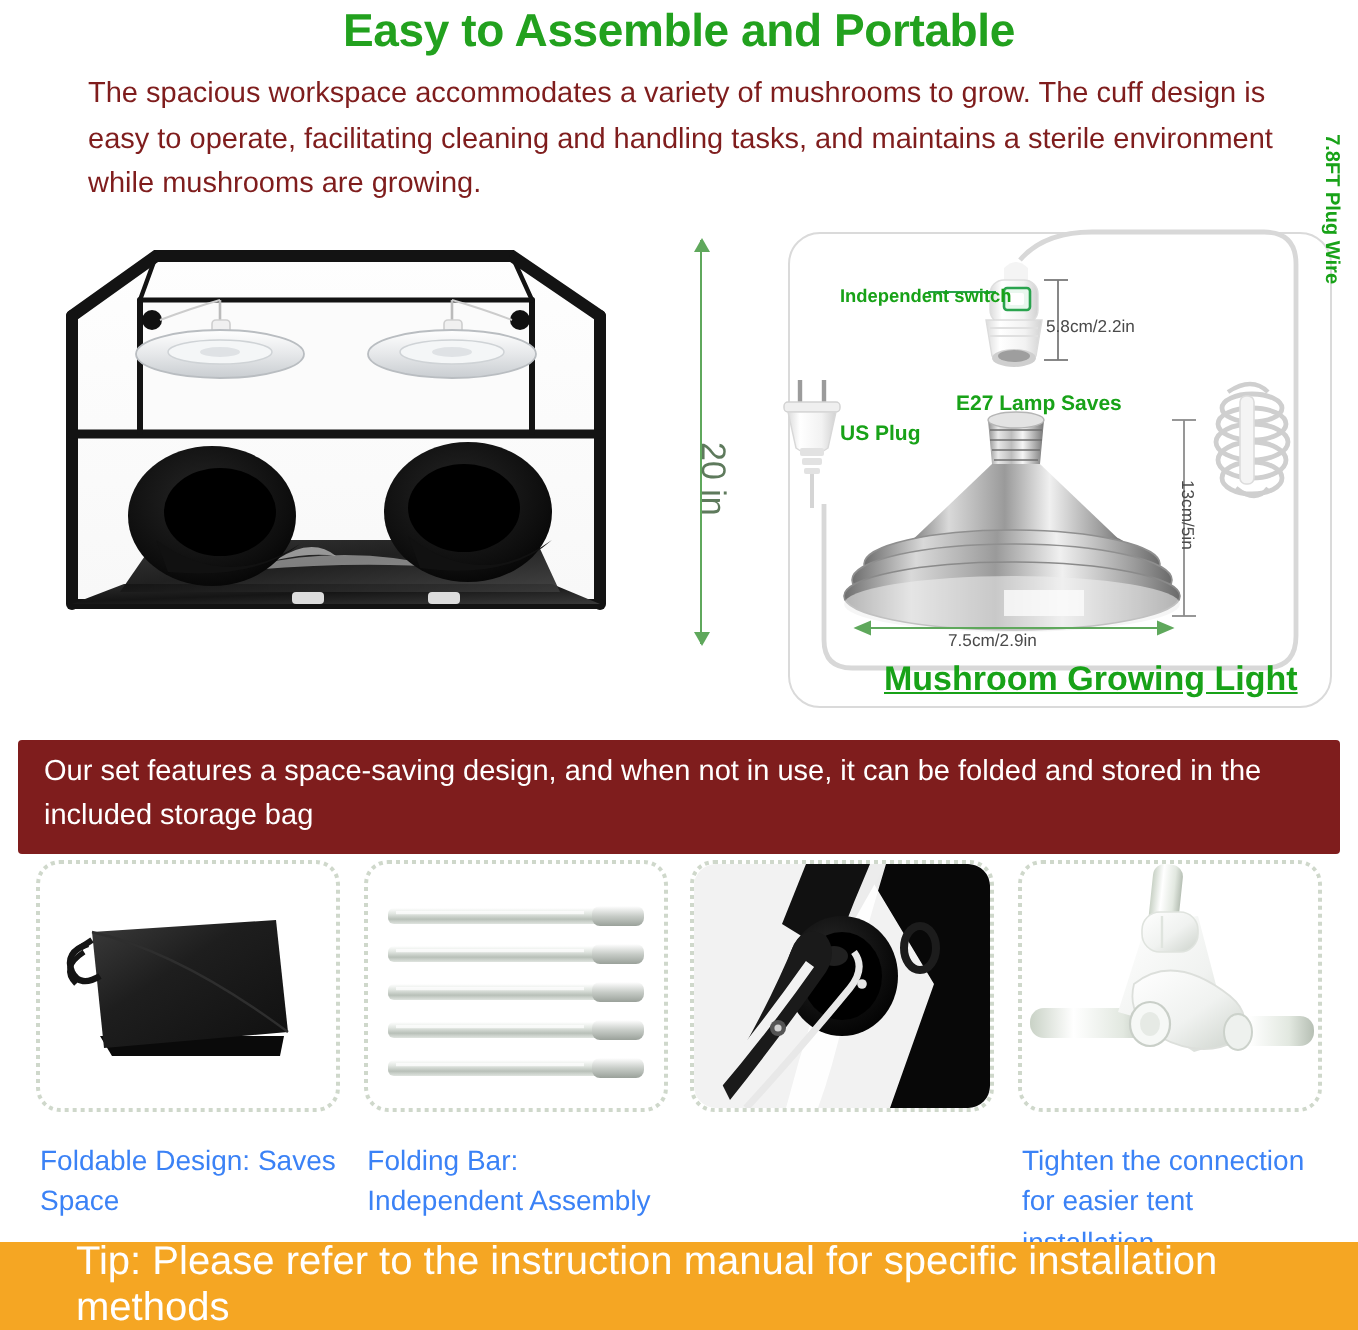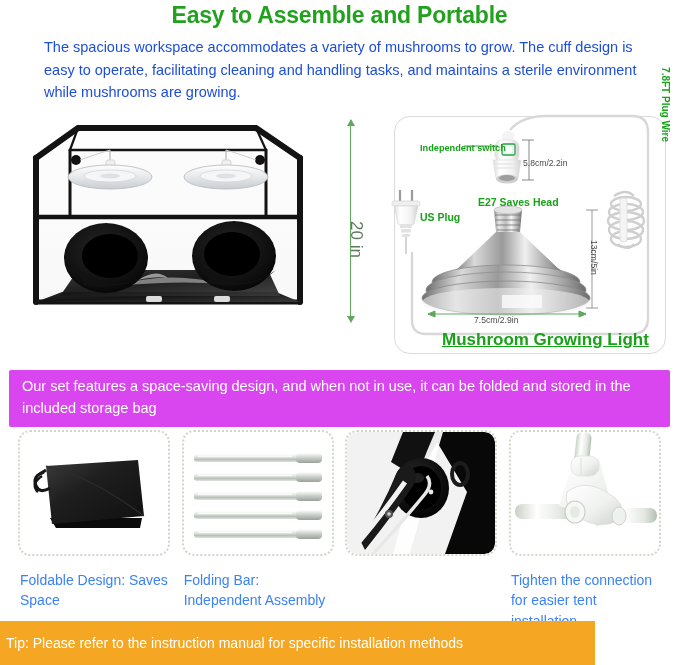--- a/index.html
+++ b/index.html
@@ -17,21 +17,21 @@
   .page-title {
     text-align: center;
     color: #22a11e;
     font-size: 23px;
     font-weight: bold;
     letter-spacing: -0.2px;
     padding-top: 3px;
     line-height: 1.1;
   }
   .intro-paragraph {
-    color: #1d4ed8;
+    color: #7f1d1d;
     font-size: 14.5px;
     line-height: 1.55;
     padding: 8px 18px 0 44px;
   }
 
   
   .diagram-row {
     position: relative;
     height: 250px;
     margin-top: 8px;
@@ -152,21 +152,21 @@
   }
   .dim-58  { left: 141px; top: 47px; }
   .dim-13  { left: 216px; top: 128px; transform: rotate(90deg); transform-origin: left top; }
   .dim-75  { left: 92px;  top: 204px; }
 
   
   .green-banner {
     position: absolute;
     left: 9px; top: 370px;
     width: 661px;
-    background: #d946ef;
+    background: #7f1d1d;
     color: #ffffff;
     font-size: 14.5px;
     line-height: 1.5;
     padding: 6px 12px 7px 13px;
     border-radius: 2px;
   }
 
   
   .cards-row {
     position: absolute;
@@ -192,27 +192,27 @@
     color: #3b82f6;
     font-size: 14px;
     line-height: 1.45;
     padding-left: 2px;
   }
 
   
   .tip-bar {
     position: absolute;
     left: 0; bottom: 0;
-    width: 595px; height: 44px;
+    width: 679px; height: 44px;
     background: #f5a623;
     color: #ffffff;
-    font-size: 14px;
+    font-size: 20px;
     display: flex;
     align-items: center;
-    padding-left: 6px;
+    padding-left: 38px;
   }
 </style>
 </head>
 <body>
 
 <div class="page-title">Easy to Assemble and Portable</div>
 <div class="intro-paragraph">The spacious workspace accommodates a variety of mushrooms to grow. The cuff design is easy to operate, facilitating cleaning and handling tasks, and maintains a sterile environment while mushrooms are growing.</div>
 
 <div class="diagram-row">
 
@@ -407,21 +407,21 @@
         <ellipse cx="244" cy="109" rx="18" ry="9" stroke-width="2.4"></ellipse>
         <ellipse cx="244" cy="118" rx="17" ry="9" stroke-width="2.4"></ellipse>
         <ellipse cx="244" cy="127" rx="15" ry="8" stroke-width="2.4"></ellipse>
         <path d="M232,84 Q244,76 252,84" stroke-width="2.2"></path>
         <path d="M236,132 Q246,140 252,132" stroke-width="2.2"></path>
       </g>
       <rect x="238" y="86" width="7" height="44" rx="3" fill="#f4f4f4" stroke="#dcdcdc" stroke-width="0.8"></rect>
     </svg>
 
     <div class="lbl lbl-indep">Independent switch</div>
-    <div class="lbl lbl-e27">E27 Saves Head</div>
+    <div class="lbl lbl-e27">E27 Lamp Saves</div>
     <div class="lbl lbl-usplug">US Plug</div>
     <div class="lbl lbl-mgl">Mushroom Growing Light</div>
     <div class="lbl lbl-wire">7.8FT Plug Wire</div>
 
     <div class="dimtxt dim-58">5.8cm/2.2in</div>
     <div class="dimtxt dim-13">13cm/5in</div>
     <div class="dimtxt dim-75">7.5cm/2.9in</div>
   </div>
 </div>
 

